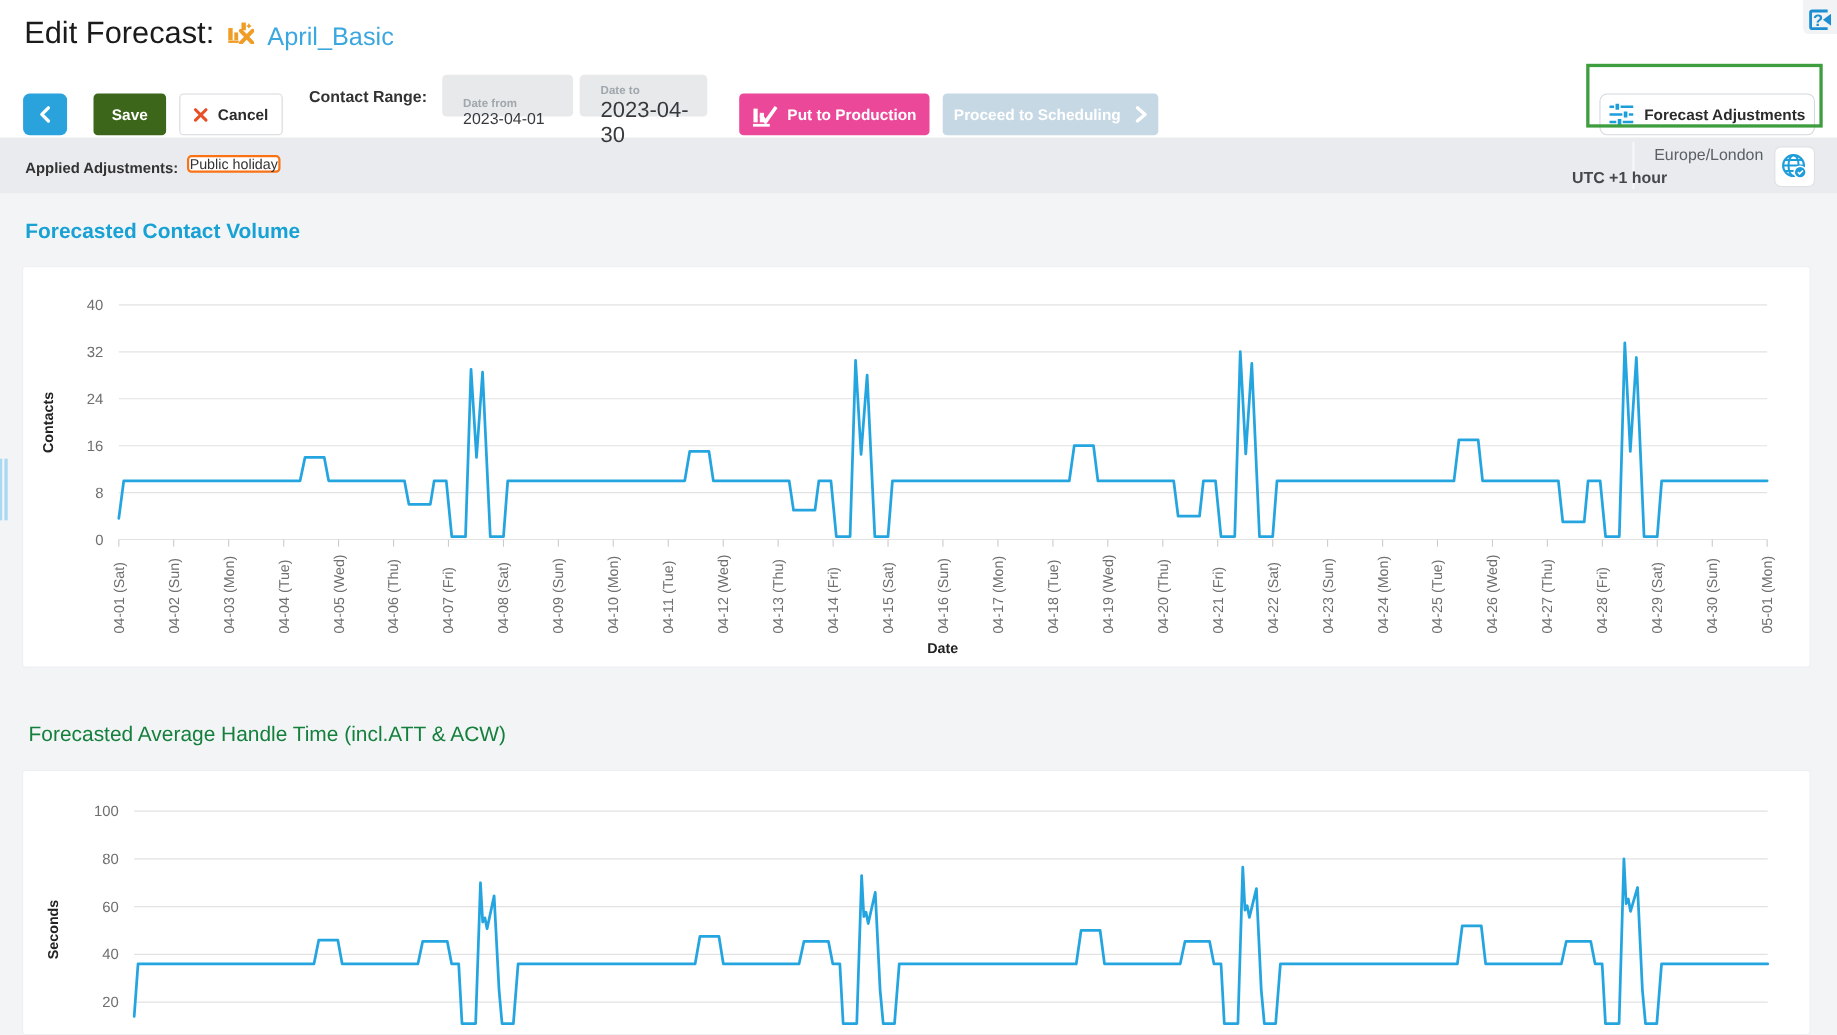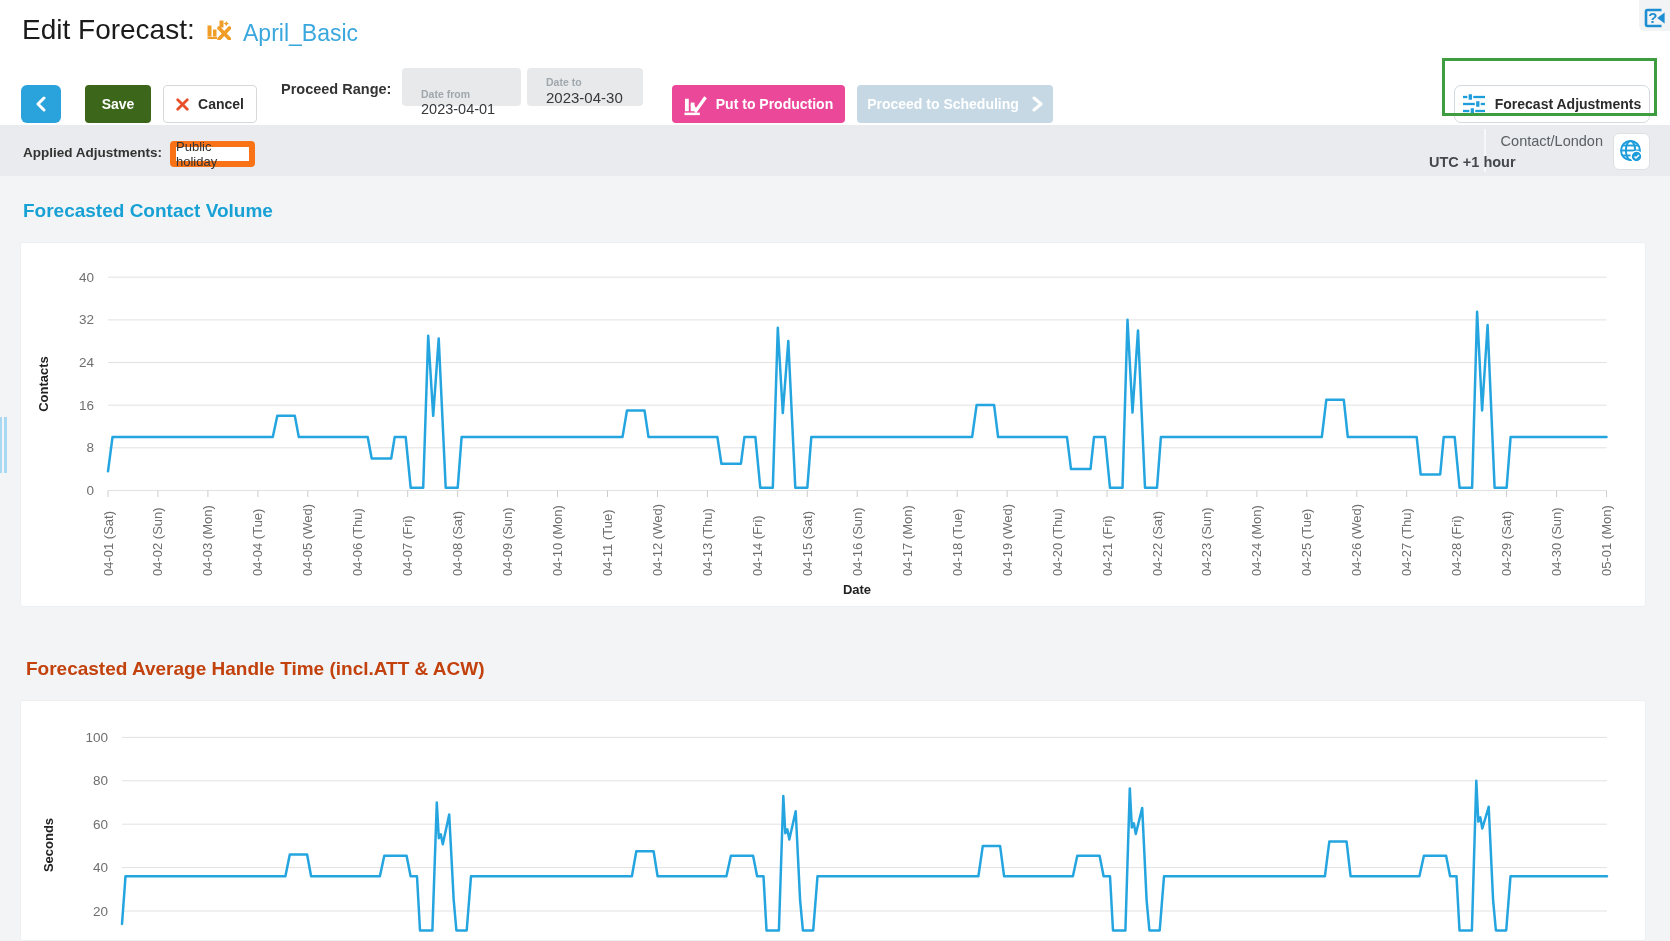--- a/index.html
+++ b/index.html
@@ -44,28 +44,28 @@
 <div class="btn" style="left:85px;width:66px;background:#3c661a;color:#fff;">Save</div>
 <div class="btn" style="left:163px;width:94px;background:#fff;border:1px solid #d5d9dc;color:#2b2b2b;">
   <svg width="13" height="13" viewBox="0 0 15 15" style="margin-right:9px">
       <g stroke="#e8502a" stroke-width="3.2" stroke-linecap="round">
         <line x1="2" y1="2" x2="13" y2="13"></line>
         <line x1="13" y1="2" x2="2" y2="13"></line>
       </g>
     </svg>
   Cancel
 </div>
-<div class="abs" style="left:281px;top:81px;font-size:14.5px;font-weight:bold;color:#333;">Proceed Range:</div>
+<div class="abs" style="left:281px;top:81px;font-size:14.5px;font-weight:bold;color:#333;">Contact Range:</div>
 <div class="abs" style="left:402px;top:68px;width:119px;height:38px;background:#e7e9eb;border-radius:4px;padding:20px 0 0 19px;">
   <div style="font-size:10.5px;color:#a0a7ad;font-weight:bold;">Date from</div>
   <div style="font-size:14.5px;color:#36393b;margin-top:1px;">2023-04-01</div>
 </div>
 <div class="abs" style="left:527px;top:68px;width:116px;height:38px;background:#e7e9eb;border-radius:4px;padding:8px 0 0 19px;">
   <div style="font-size:10.5px;color:#a0a7ad;font-weight:bold;">Date to</div>
-  <div style="font-size:15px;color:#36393b;margin-top:1px;">2023-04-30</div>
+  <div style="font-size:20px;color:#36393b;margin-top:1px;">2023-04-30</div>
 </div>
 <div class="btn" style="left:672px;width:173px;background:#ec4899;color:#fff;">
   <svg width="23" height="23" viewBox="0 0 24 24" style="margin-right:9px">
     <g fill="#ffffff">
       <rect x="1" y="6" width="4" height="13"></rect>
       <rect x="7" y="10" width="4" height="9"></rect>
       <rect x="0.5" y="20.5" width="16" height="2.6"></rect>
     </g>
     <polyline points="8,12 12.5,18.5 22.5,4.5" fill="none" stroke="#ffffff" stroke-width="3.4"></polyline>
   </svg>
@@ -87,42 +87,42 @@
       <rect x="5" y="0.6" width="4.6" height="6.8" rx="0.8"></rect>
       <rect x="12.5" y="7.6" width="4.6" height="6.8" rx="0.8"></rect>
       <rect x="7" y="14.6" width="4.6" height="6.8" rx="0.8"></rect>
     </g>
   </svg>
   Forecast Adjustments
 </div>
 <div class="abs" style="left:1442px;top:58px;width:215px;height:58px;border:3px solid #3e9d3e;"></div>
 
 <div class="abs" style="left:23px;top:145px;font-size:13.5px;font-weight:bold;color:#333;">Applied Adjustments:</div>
-<div class="abs" style="left:170px;top:141px;width:85px;height:26px;background:#fff;border:6px solid #f97316;border-radius:4px;
+<div class="abs" style="left:170px;top:141px;width:85px;height:16px;background:#fff;border:2px solid #f97316;border-radius:4px;
   display:flex;align-items:center;justify-content:center;font-size:13px;color:#333;">Public holiday</div>
-<div class="abs" style="left:1429px;top:133px;width:174px;text-align:right;font-size:14.5px;color:#5b6064;">Contact/London</div>
+<div class="abs" style="left:1429px;top:133px;width:174px;text-align:right;font-size:14.5px;color:#5b6064;">Europe/London</div>
 <div class="abs" style="left:1429px;top:154px;width:174px;font-size:14.5px;font-weight:bold;color:#44484c;">UTC +1 hour</div>
 <div class="abs" style="left:1613px;top:133px;width:37px;height:37px;background:#fff;border:1px solid #dde1e4;border-radius:6px;"></div>
 <svg class="abs" style="left:1619px;top:139px" width="25" height="25" viewBox="0 0 25 25">
   <g stroke="#1e9ddb" stroke-width="1.9" fill="none">
     <circle cx="11.5" cy="11.5" r="9.5"></circle>
     <ellipse cx="11.5" cy="11.5" rx="4.6" ry="9.5"></ellipse>
     <line x1="2" y1="11.5" x2="21" y2="11.5"></line>
     <line x1="3.2" y1="6.5" x2="19.8" y2="6.5"></line>
     <line x1="3.2" y1="16.5" x2="19.8" y2="16.5"></line>
   </g>
   <circle cx="17.5" cy="17.5" r="5.4" fill="#1e9ddb" stroke="#ffffff" stroke-width="1.4"></circle>
   <polyline points="15.5,17.5 17,19 20,16" fill="none" stroke="#ffffff" stroke-width="1.5"></polyline>
 </svg>
 
 <div class="abs" style="left:0;top:417px;width:2px;height:56px;background:#a9d9f2;"></div>
 <div class="abs" style="left:4px;top:417px;width:3px;height:56px;background:#a9d9f2;"></div>
 
 <div class="abs" style="left:23px;top:200px;font-size:19px;font-weight:bold;color:#18a1d4;">Forecasted Contact Volume</div>
-<div class="abs" style="left:26px;top:658px;font-size:19px;font-weight:bold;color:#c2410c;">Forecasted Average Handle Time (incl.ATT &amp; ACW)</div>
+<div class="abs" style="left:26px;top:658px;font-size:19px;font-weight:normal;color:#15803d;">Forecasted Average Handle Time (incl.ATT &amp; ACW)</div>
 
 <div class="abs" style="left:20px;top:242px;width:1626px;height:365px;background:#fff;border:1px solid #edf0f2;border-radius:3px;"></div>
 <div class="abs" style="left:20px;top:700px;width:1626px;height:241px;background:#fff;border:1px solid #edf0f2;border-radius:3px;"></div>
 
 <svg class="abs" style="left:0;top:0" width="1670" height="941" viewBox="0 0 1670 941">
 <line x1="108" y1="277.2" x2="1606.5" y2="277.2" stroke="#e2e2e2" stroke-width="1"></line>
 <text x="94" y="281.7" text-anchor="end" font-size="13.5" fill="#6f6f6f">40</text>
 <line x1="108" y1="319.9" x2="1606.5" y2="319.9" stroke="#e2e2e2" stroke-width="1"></line>
 <text x="94" y="324.4" text-anchor="end" font-size="13.5" fill="#6f6f6f">32</text>
 <line x1="108" y1="362.5" x2="1606.5" y2="362.5" stroke="#e2e2e2" stroke-width="1"></line>

